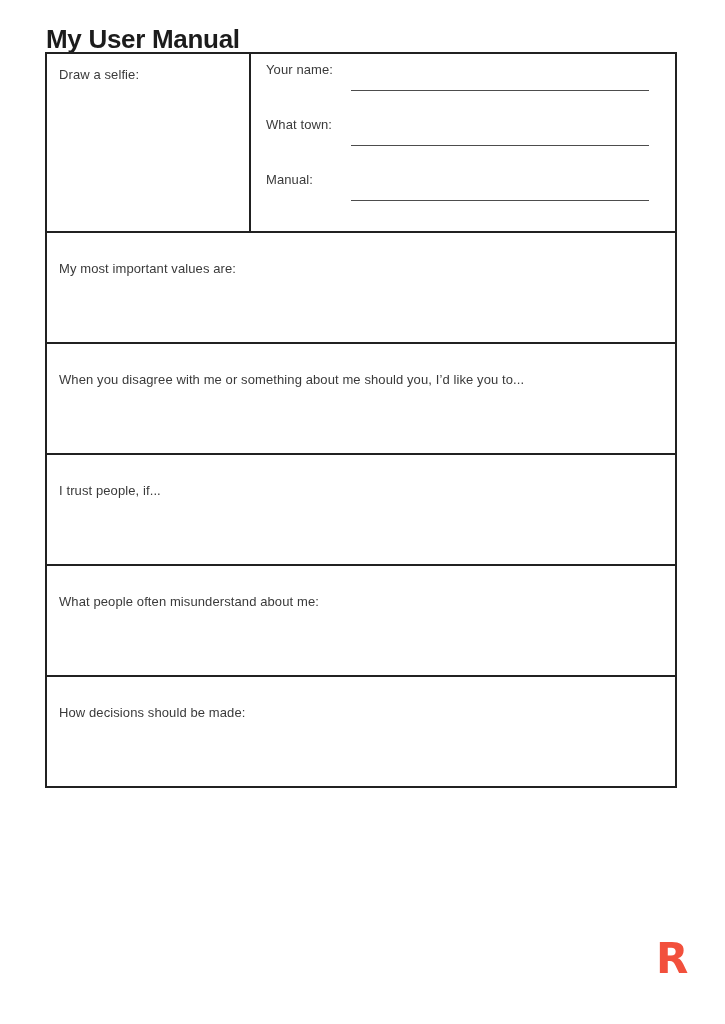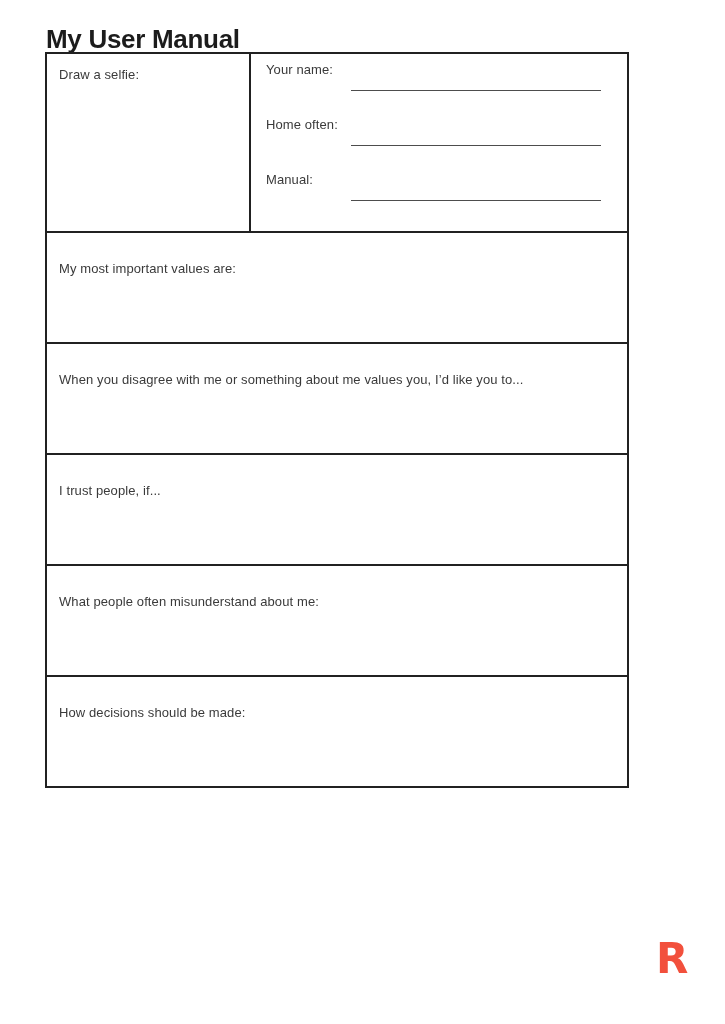--- a/index.html
+++ b/index.html
@@ -19,21 +19,21 @@
     left: 46px; top: 24px;
     font-size: 26px;
     font-weight: 600;
     letter-spacing: -0.3px;
     color: #1c1c1c;
     text-align: center;
   }
   .form-table {
     position: absolute;
     left: 45px; top: 52px;
-    width: 584px;
+    width: 632px;
     border: 2px solid #212121;
     background: #ffffff;
   }
   .label {
     font-size: 13px;
     color: #3a3a3a;
     letter-spacing: 0.1px;
   }
   .row-top {
     display: flex;
@@ -82,37 +82,37 @@
     <div class="row-top">
       <div class="selfie-cell">
         <span class="label">Draw a selfie:</span>
       </div>
       <div class="info-cell">
         <div class="field-group">
           <span class="label field-label">Your name:</span>
           <div class="write-line"></div>
         </div>
         <div class="field-group">
-          <span class="label field-label">Home often:</span>
+          <span class="label field-label">What town:</span>
           <div class="write-line"></div>
         </div>
         <div class="field-group">
           <span class="label field-label">Manual:</span>
           <div class="write-line"></div>
         </div>
       </div>
     </div>
 
     <div class="section">
       <span class="label">My most important values are:</span>
     </div>
 
 
     <div class="section">
-      <span class="label">When you disagree with me or something about me values you, I’d like you to...</span>
+      <span class="label">When you disagree with me or something about me should you, I’d like you to...</span>
     </div>
 
     <div class="section">
       <span class="label">I trust people, if...</span>
     </div>
 
     <div class="section">
       <span class="label">What people often misunderstand about me:</span>
     </div>
 

